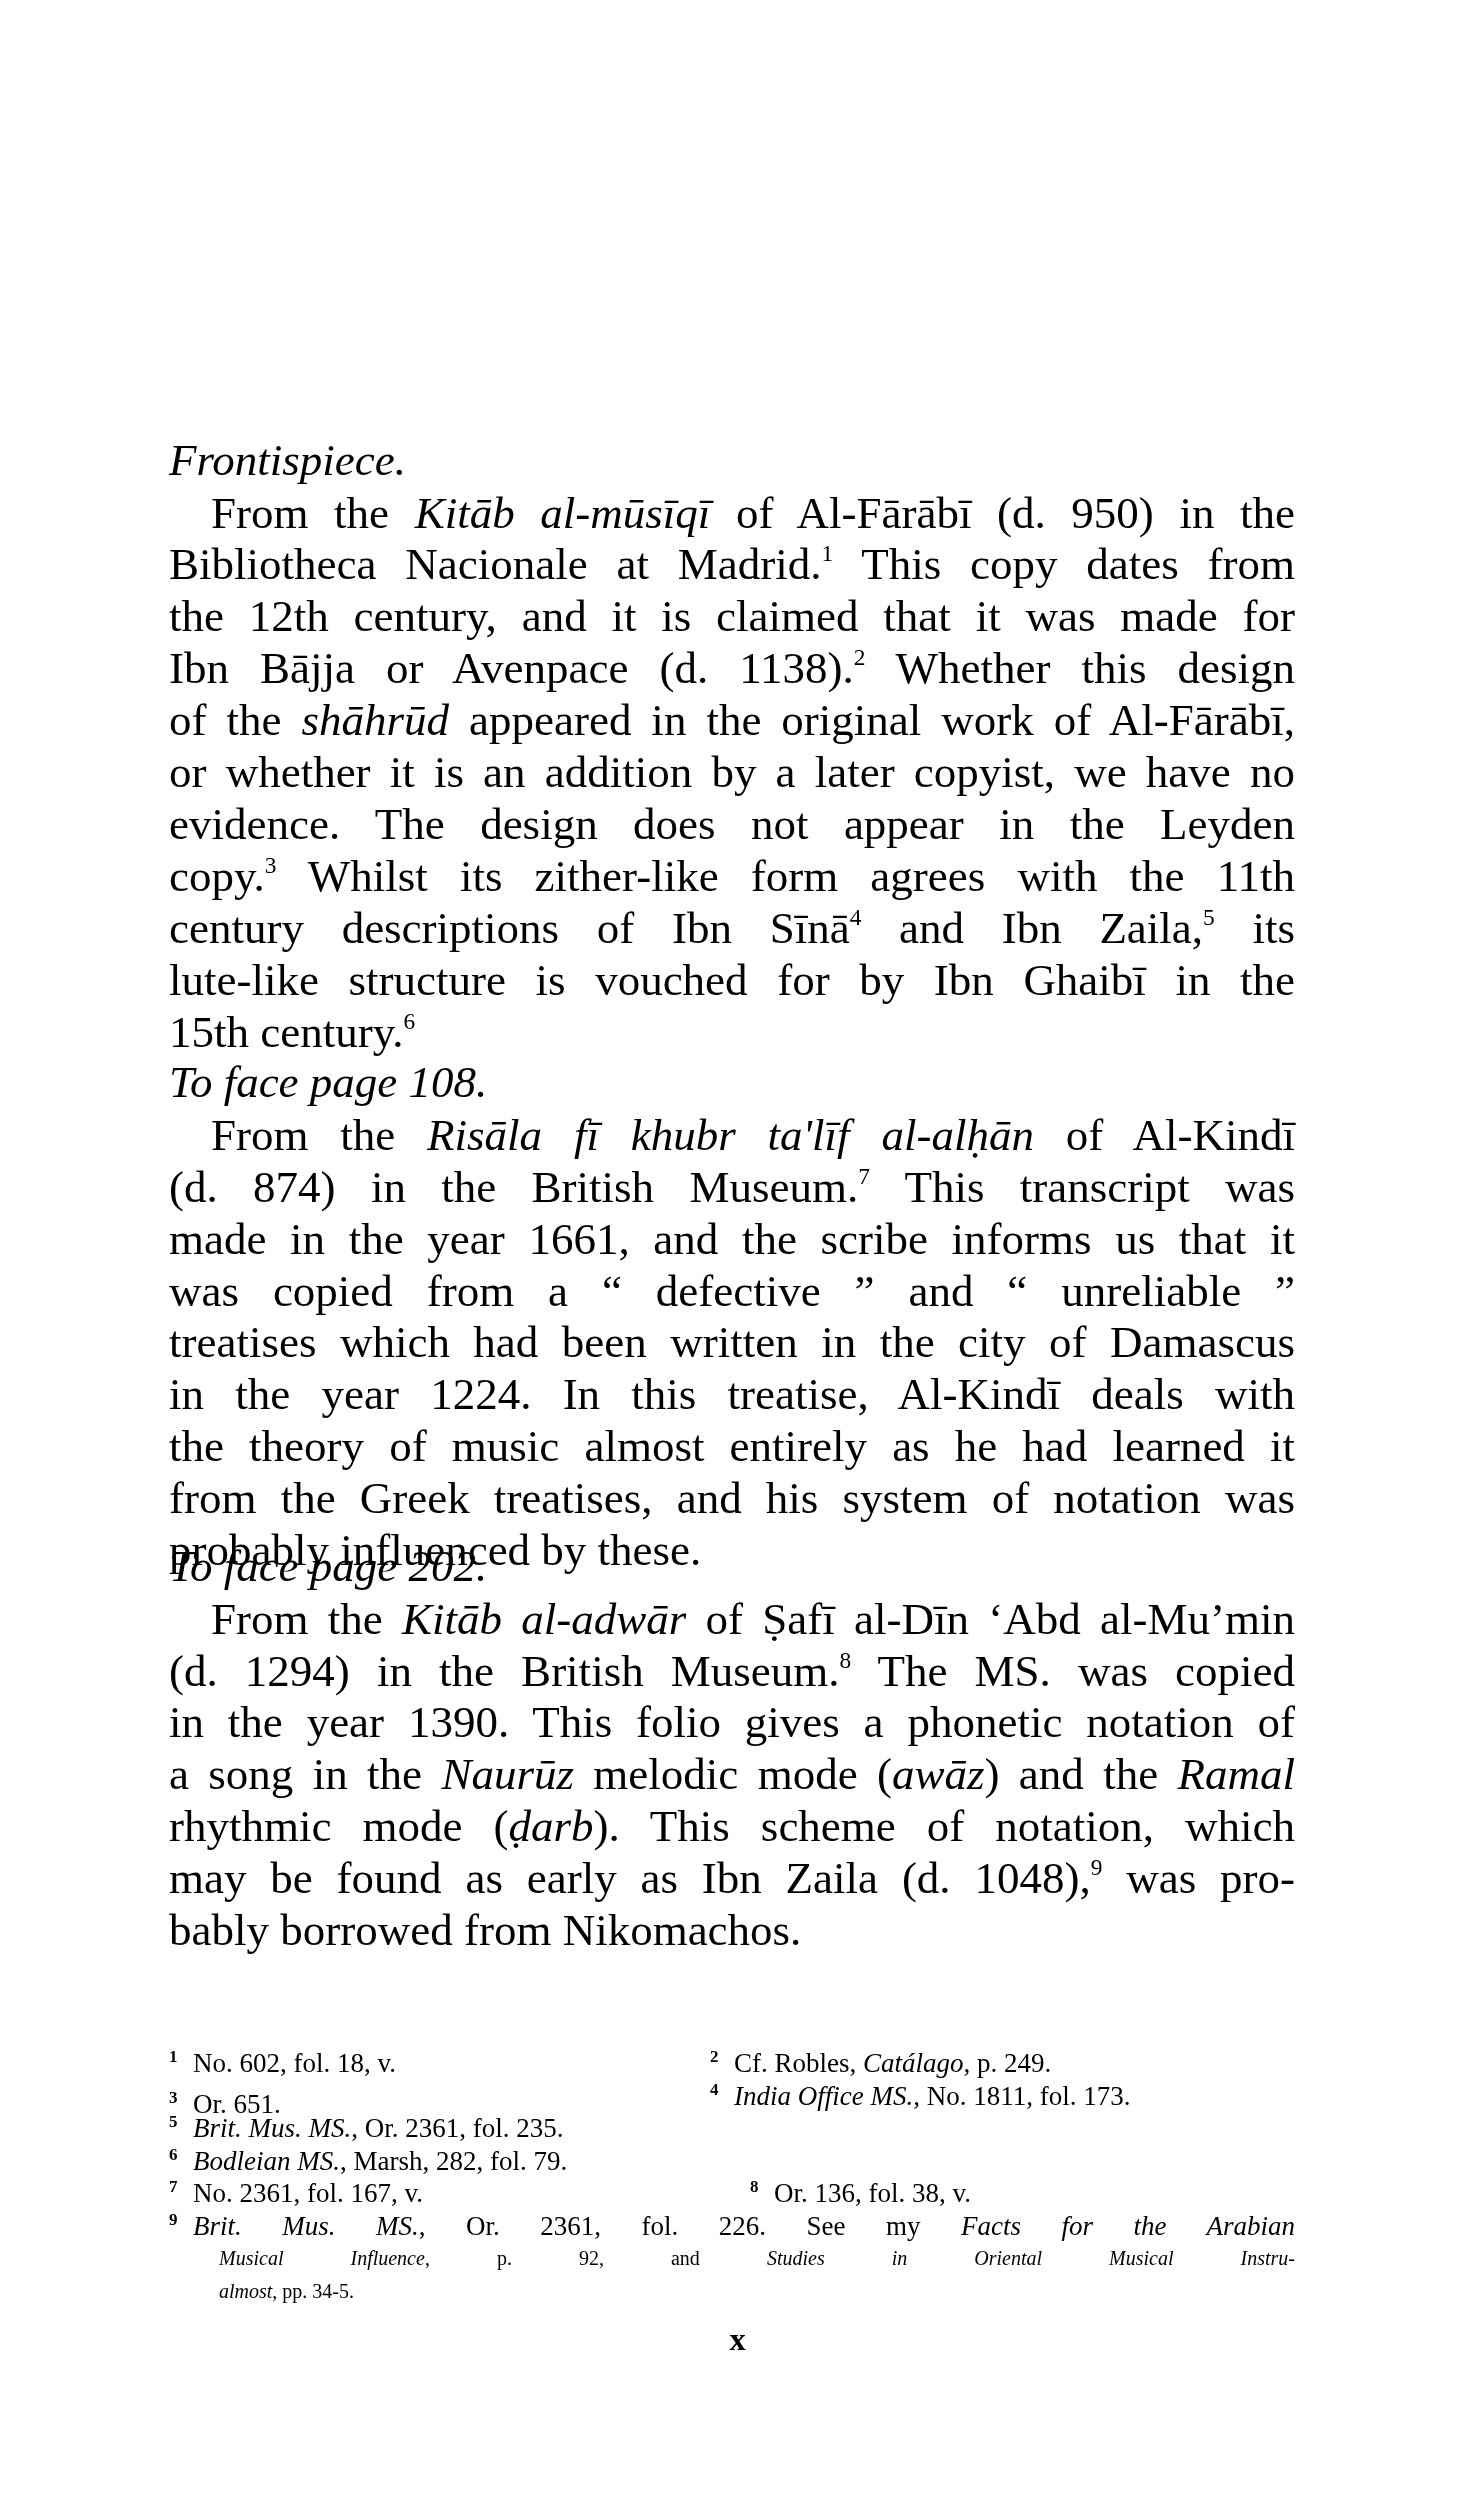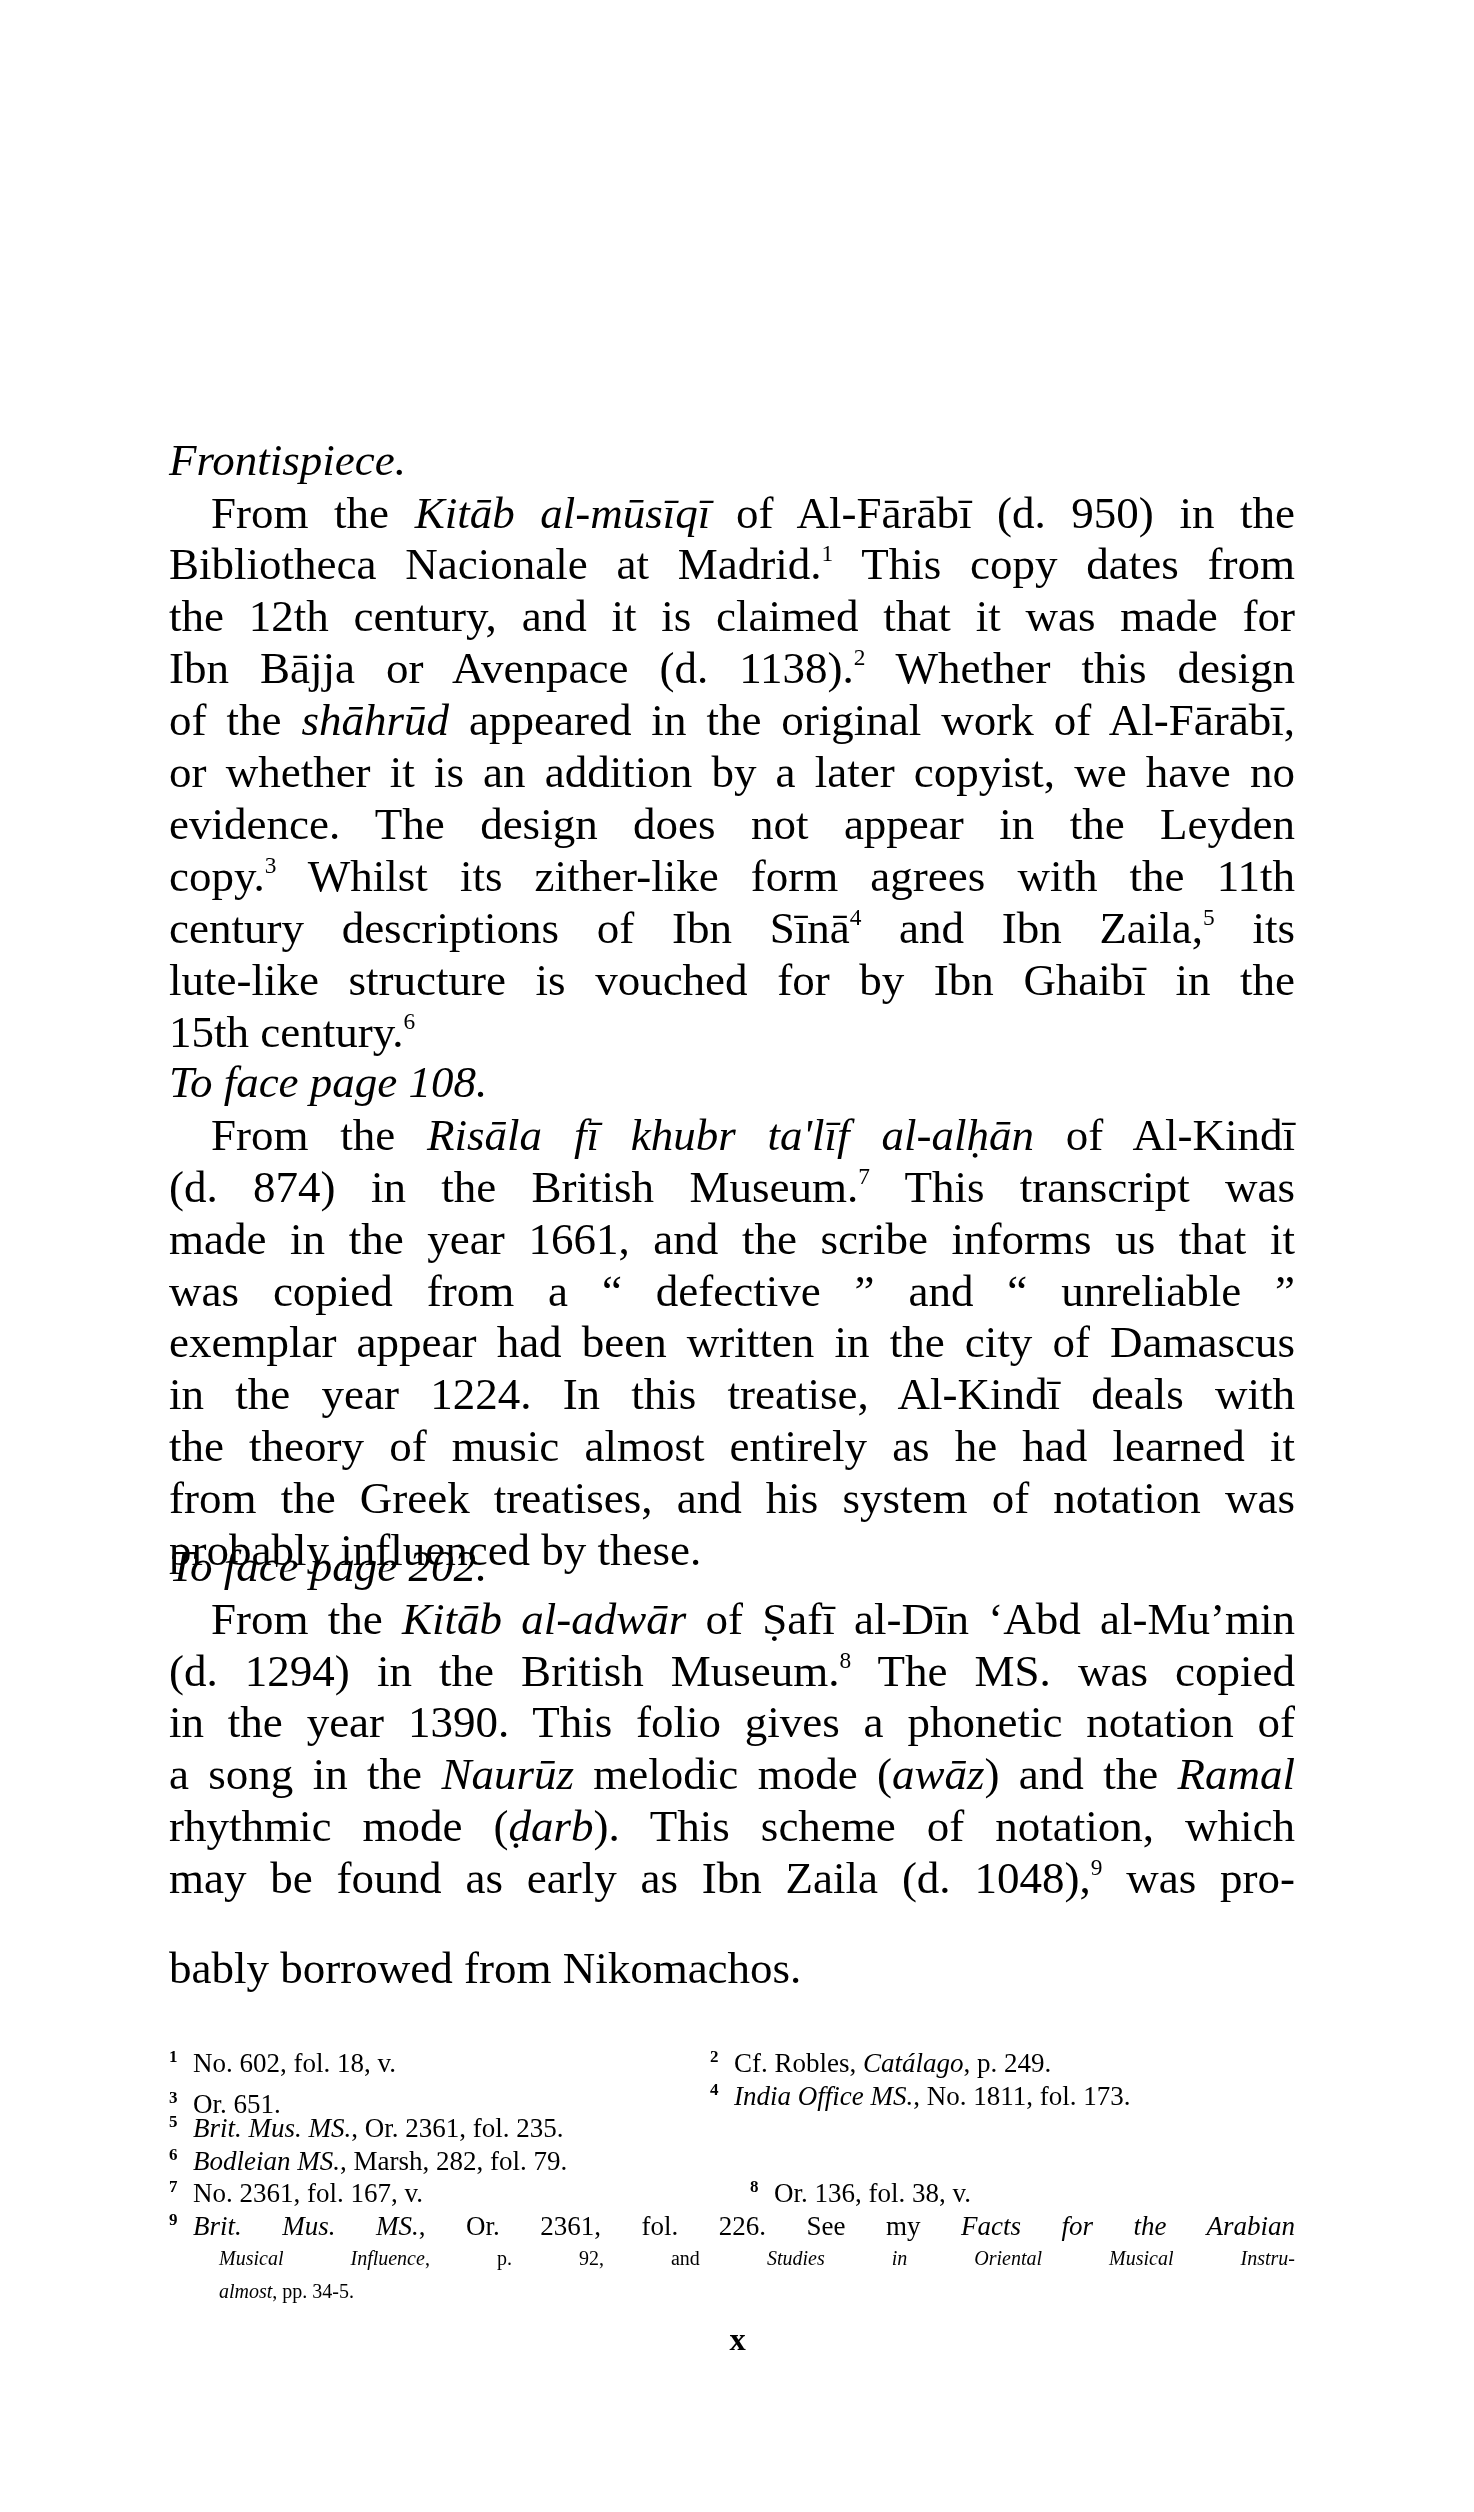--- a/index.html
+++ b/index.html
@@ -39,33 +39,33 @@
       <div class="line" style="top: 798px;">evidence.  The design does not appear in the Leyden</div>
       <div class="line" style="top: 850px;">copy.<sup>3</sup>  Whilst its zither-like form agrees with the 11th</div>
       <div class="line" style="top: 902px;">century descriptions of Ibn Sīnā<sup>4</sup> and Ibn Zaila,<sup>5</sup> its</div>
       <div class="line" style="top: 954px;">lute-like structure is vouched for by Ibn Ghaibī in the</div>
       <div class="line last" style="top: 1006px;">15th century.<sup>6</sup></div>
       <div class="head" style="top: 1056px;">To face page 108.</div>
       <div class="line indent" style="top: 1109px;">From the <i>Risāla fī khubr ta'līf al-alḥān</i> of Al-Kindī</div>
       <div class="line" style="top: 1161px;">(d. 874) in the British Museum.<sup>7</sup>  This transcript was</div>
       <div class="line" style="top: 1213px;">made in the year 1661, and the scribe informs us that it</div>
       <div class="line" style="top: 1265px;">was copied from a “ defective ” and “ unreliable ”</div>
-      <div class="line" style="top: 1316px;">exemplar appear had been written in the city of Damascus</div>
+      <div class="line" style="top: 1316px;">treatises which had been written in the city of Damascus</div>
       <div class="line" style="top: 1368px;">in the year 1224.  In this treatise, Al-Kindī deals with</div>
       <div class="line" style="top: 1420px;">the theory of music almost entirely as he had learned it</div>
       <div class="line" style="top: 1472px;">from the Greek treatises, and his system of notation was</div>
       <div class="line last" style="top: 1524px;">probably influenced by these.</div>
       <div class="head" style="top: 1540px;">To face page 202.</div>
       <div class="line indent" style="top: 1593px;">From the <i>Kitāb al-adwār</i> of Ṣafī al-Dīn ‘Abd al-Mu’min</div>
       <div class="line" style="top: 1645px;">(d. 1294) in the British Museum.<sup>8</sup>  The MS. was copied</div>
       <div class="line" style="top: 1696px;">in the year 1390.  This folio gives a phonetic notation of</div>
       <div class="line" style="top: 1748px;">a song in the <i>Naurūz</i> melodic mode (<i>awāz</i>) and the <i>Ramal</i></div>
       <div class="line" style="top: 1800px;">rhythmic mode (<i>ḍarb</i>).  This scheme of notation, which</div>
       <div class="line" style="top: 1852px;">may be found as early as Ibn Zaila (d. 1048),<sup>9</sup> was pro-</div>
-      <div class="line last" style="top: 1904px; margin-top: 38px;">bably borrowed from Nikomachos.</div>
+      <div class="line last" style="top: 1904px;">bably borrowed from Nikomachos.</div>
     </div>
 
   <div id="footnotes">
       <div class="fn" style="top: 2047px; left: 169px;"><span class="mk">1</span>No. 602, fol. 18, v.</div>
       <div class="fn" style="top: 2047px; left: 710px;"><span class="mk">2</span>Cf. Robles, <i>Catálago</i>, p. 249.</div>
       <div class="fn" style="top: 2080px; left: 169px; margin-top: 8px;"><span class="mk">3</span>Or. 651.</div>
       <div class="fn" style="top: 2080px; left: 710px;"><span class="mk">4</span><i>India Office MS.</i>, No. 1811, fol. 173.</div>
       <div class="fn" style="top: 2112px; left: 169px;"><span class="mk">5</span><i>Brit. Mus. MS.</i>, Or. 2361, fol. 235.</div>
       <div class="fn" style="top: 2145px; left: 169px;"><span class="mk">6</span><i>Bodleian MS.</i>, Marsh, 282, fol. 79.</div>
       <div class="fn" style="top: 2177px; left: 169px;"><span class="mk">7</span>No. 2361, fol. 167, v.</div>

